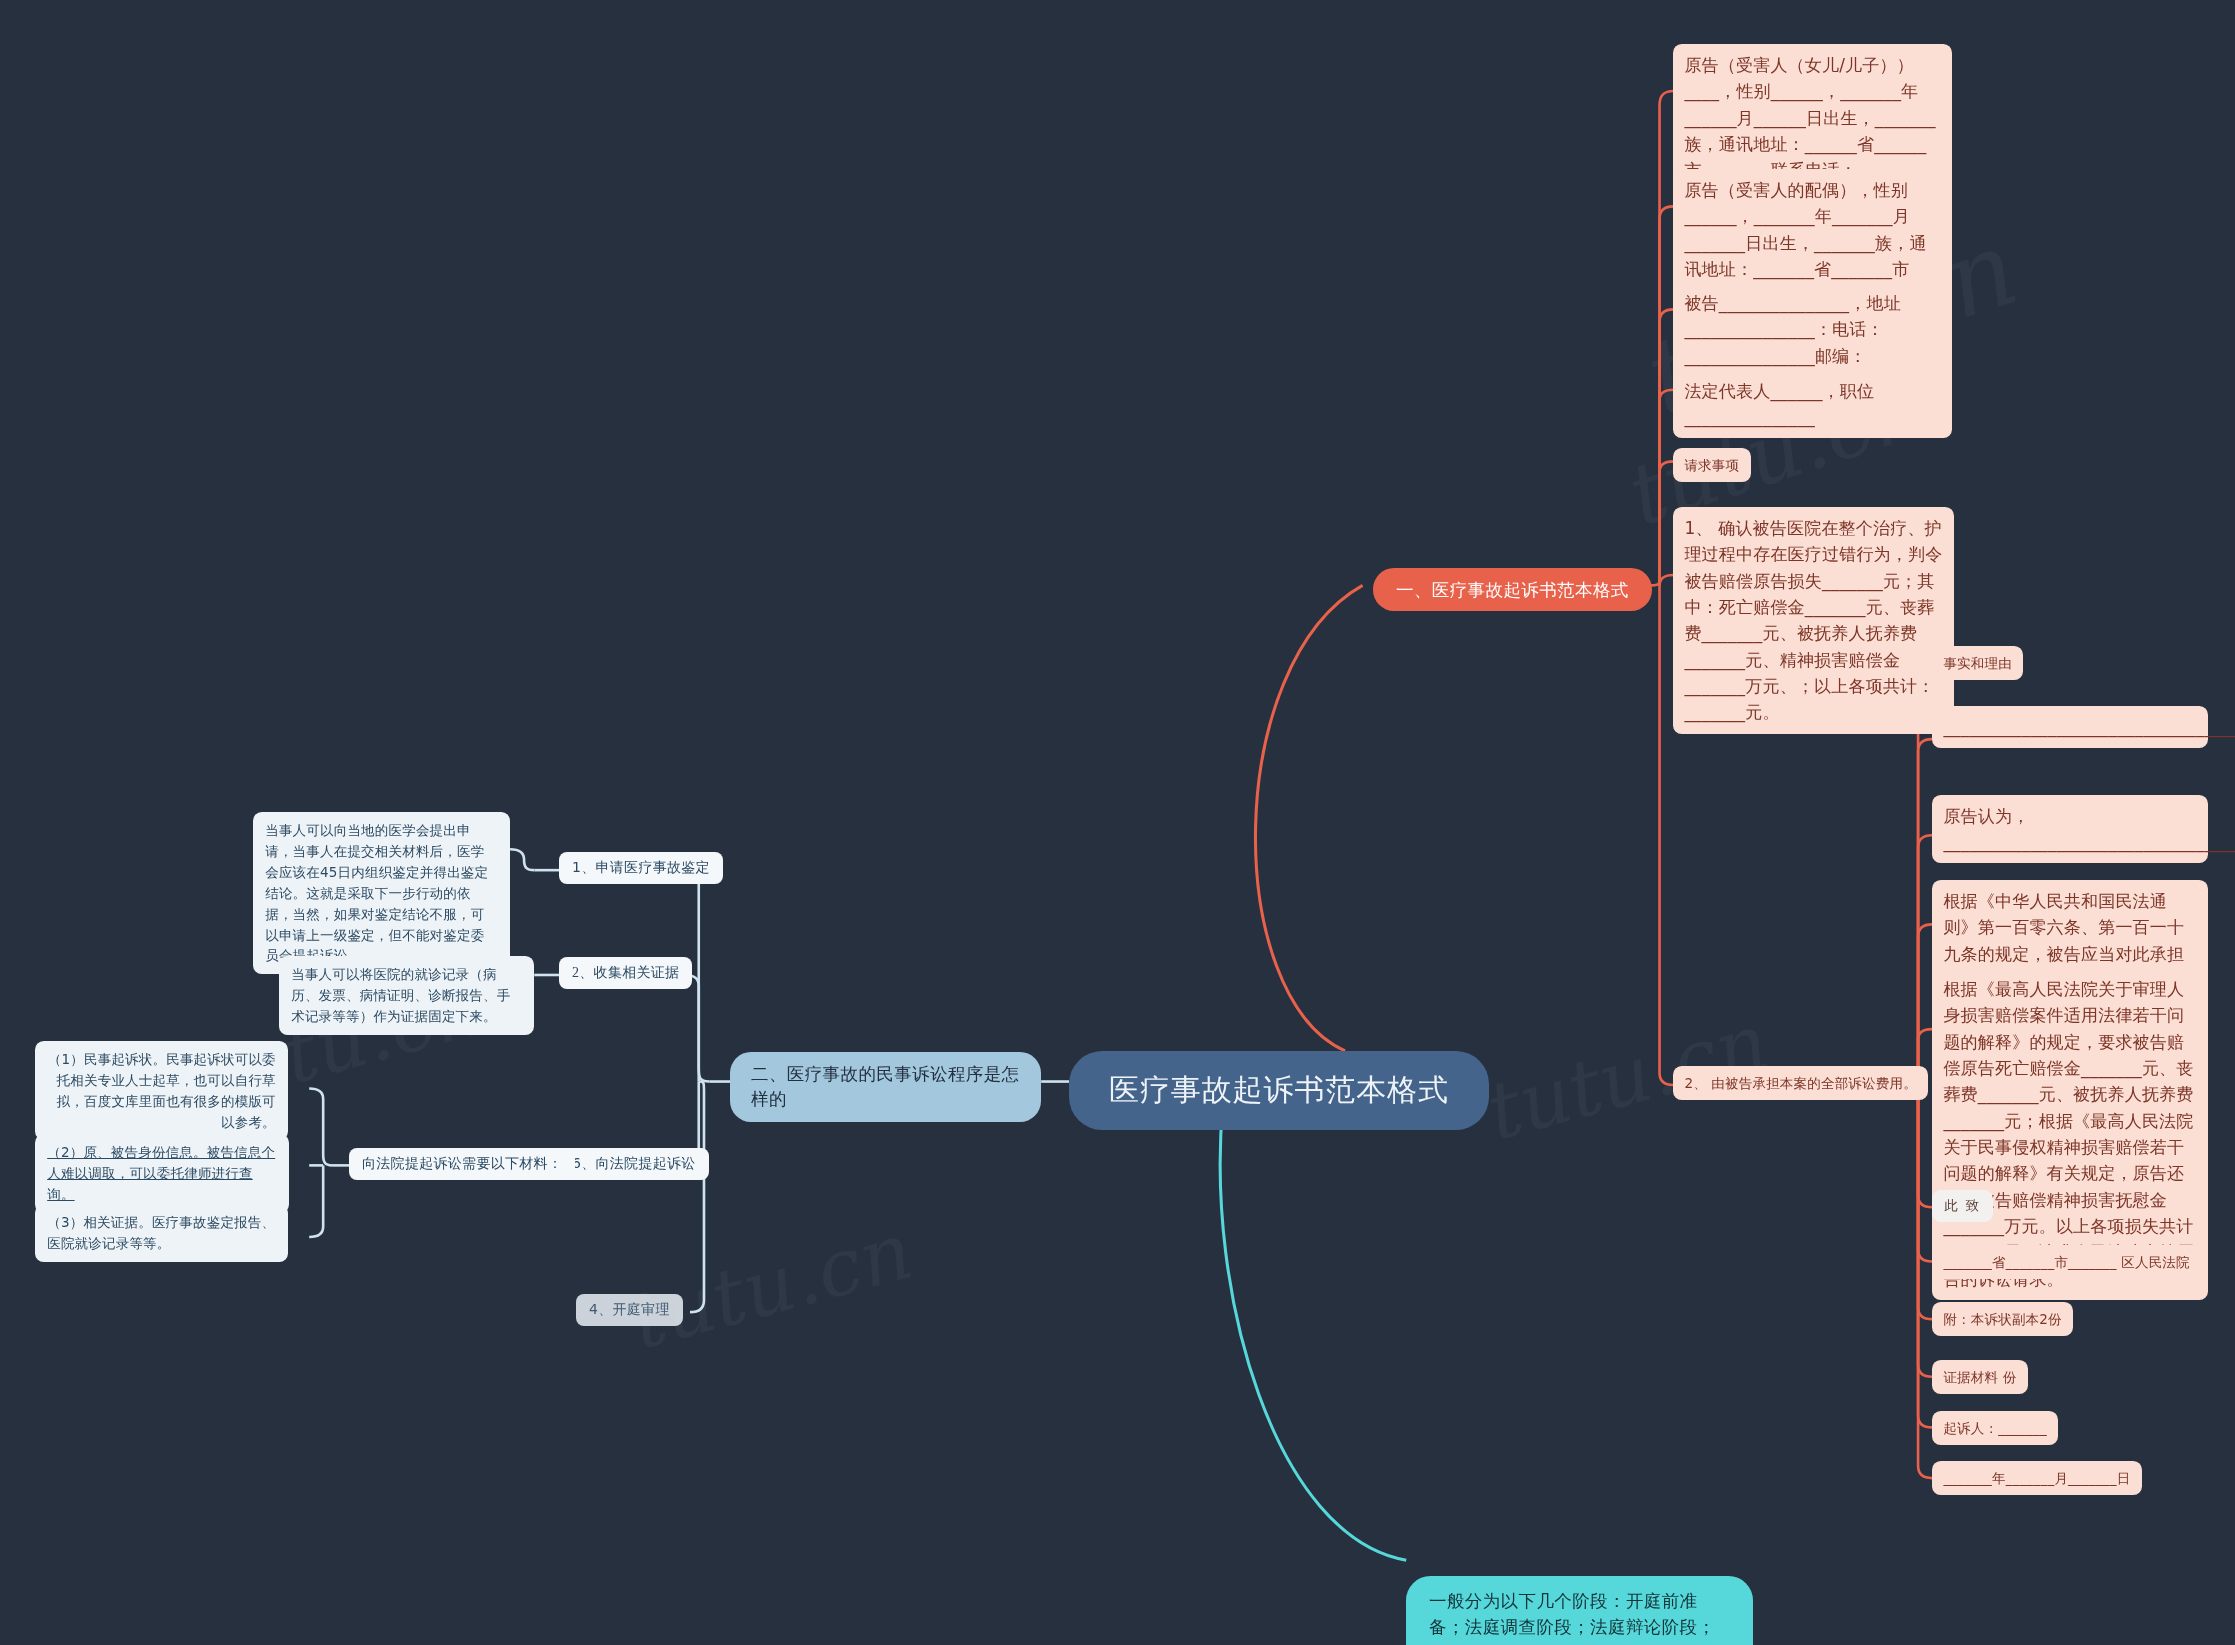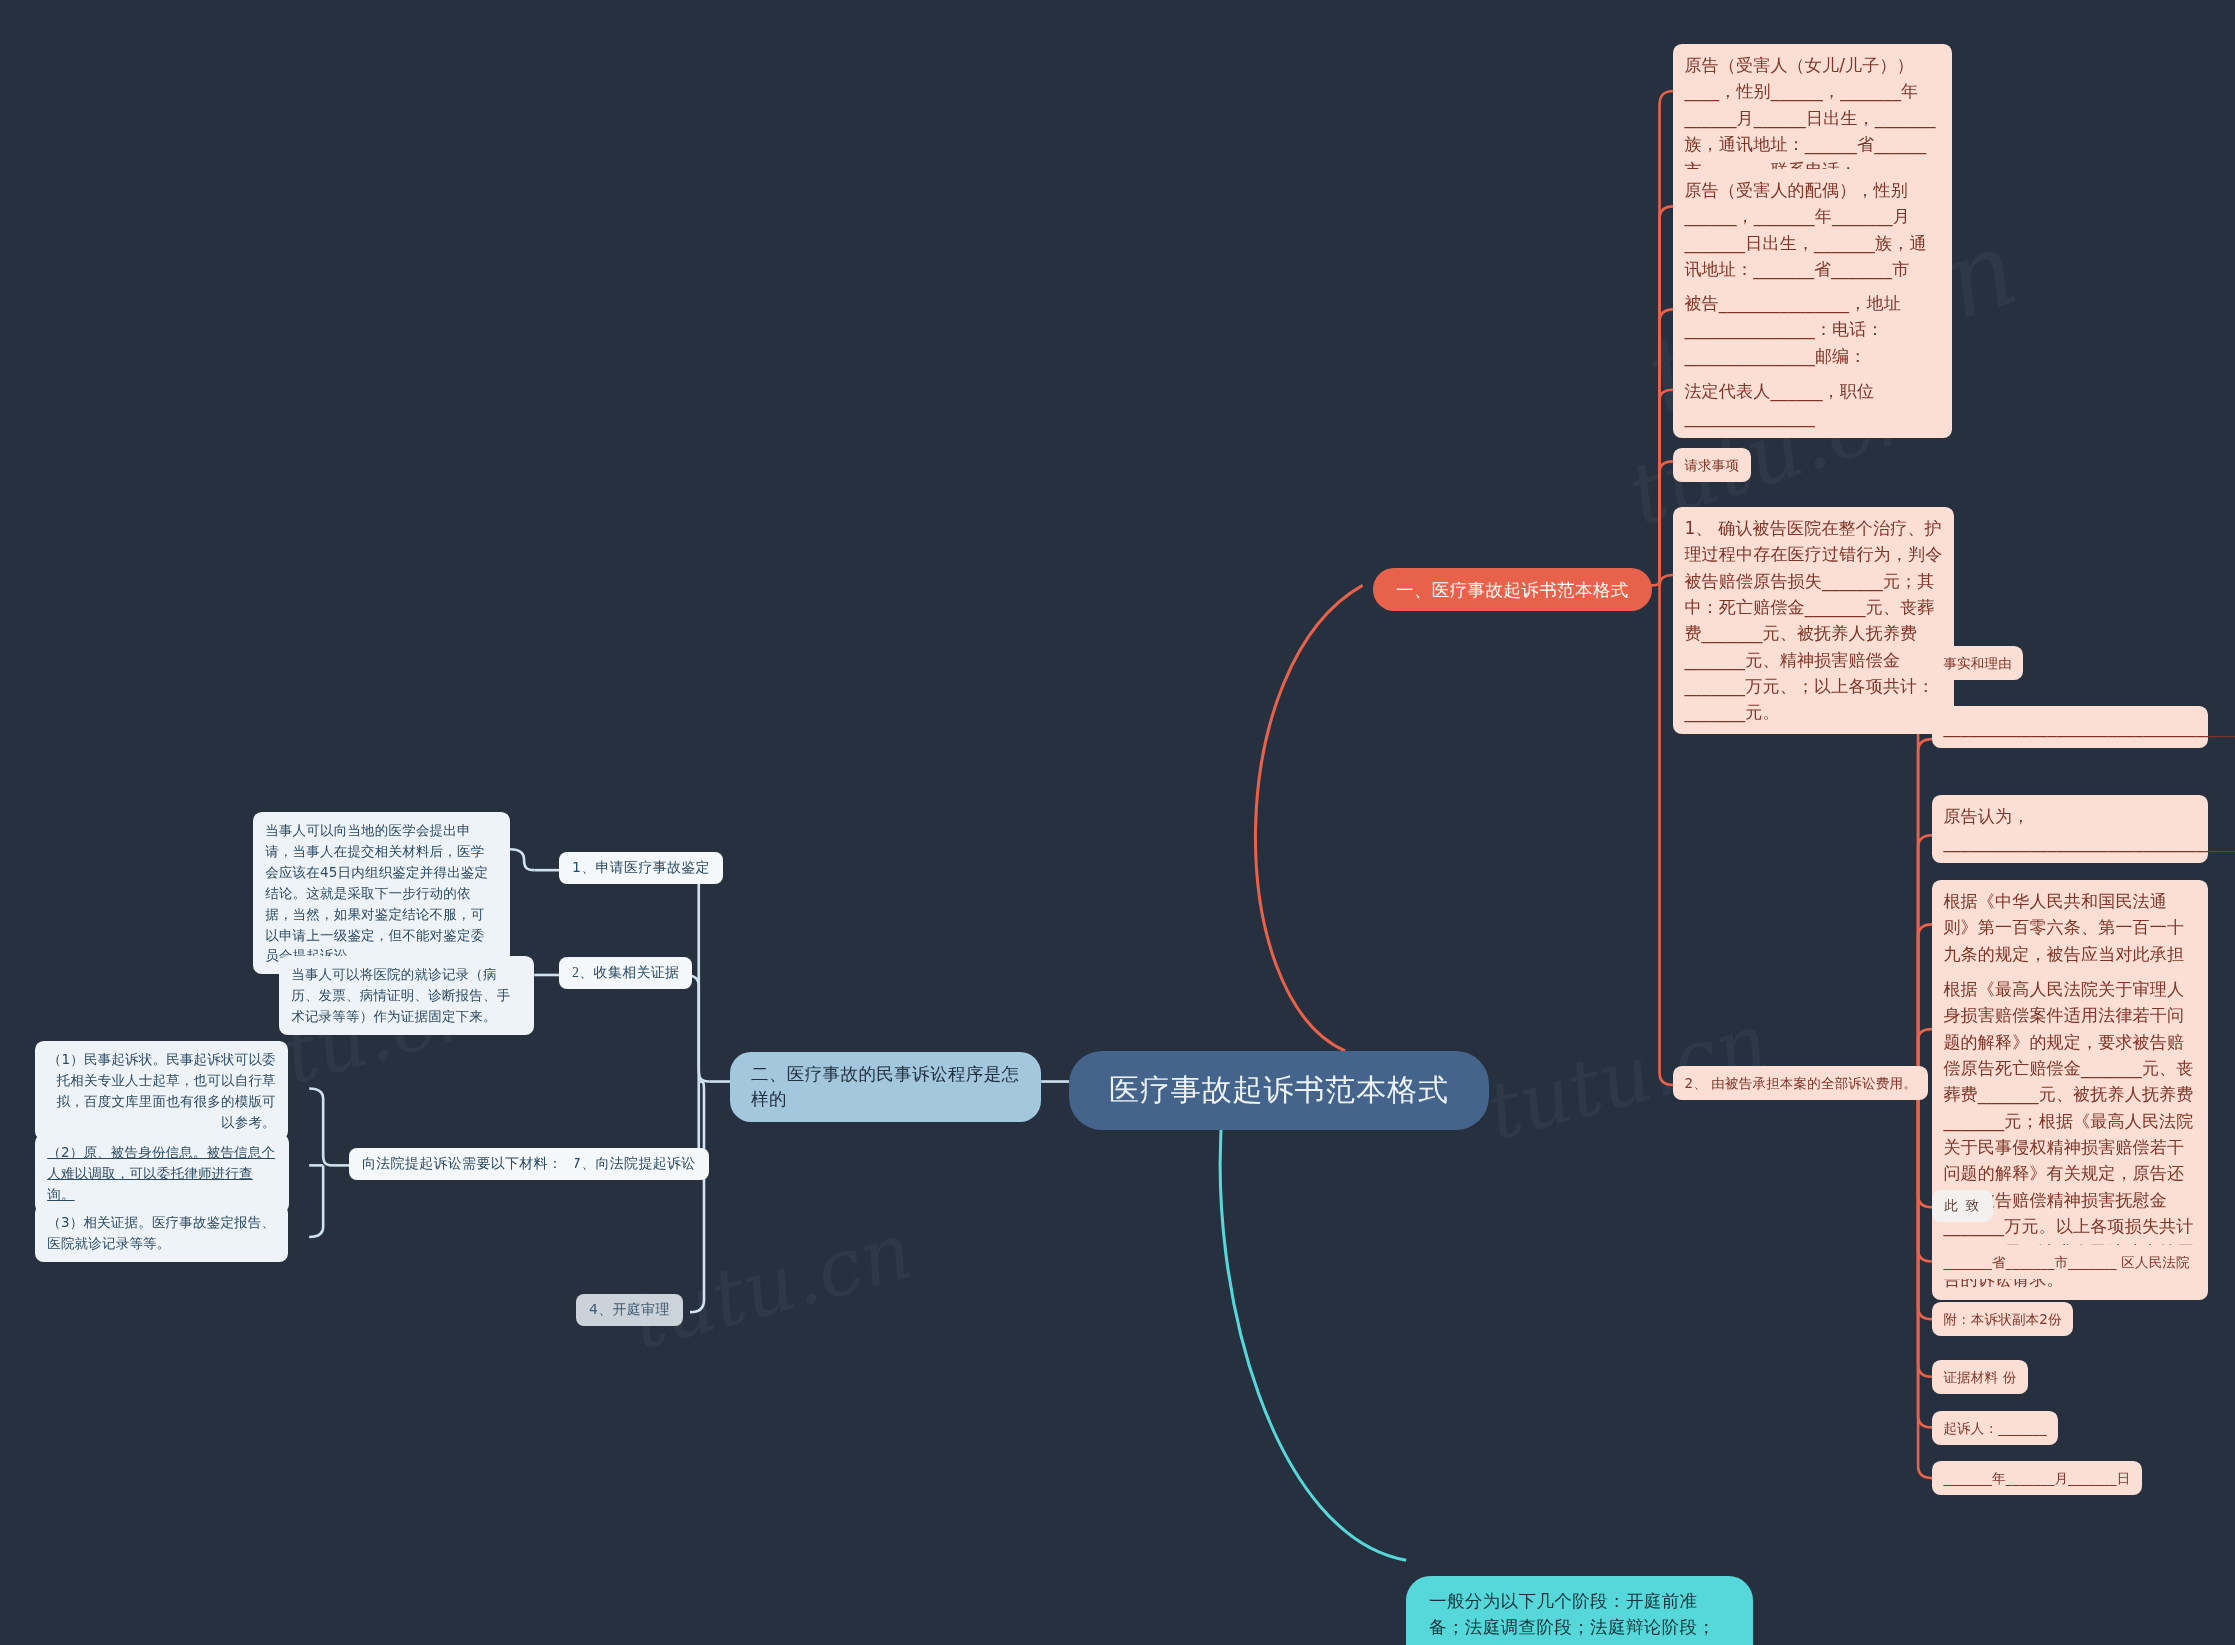--- a/index.html
+++ b/index.html
@@ -236,21 +236,21 @@
   <div class="node pink-sm" style="left:1932px;top:1360px;">证据材料 份</div>
 
   <div class="node pink-sm" style="left:1932px;top:1411px;">起诉人：_______</div>
 
   <div class="node pink-sm" style="left:1932px;top:1461px;">_______年_______月_______日</div>
 
   <div class="node lite-sm" style="left:559px;top:852px;">1、申请医疗事故鉴定</div>
 
   <div class="node lite-sm" style="left:559px;top:957px;font-family:Liberation Serif, serif;">2、收集相关证据</div>
 
-  <div class="node lite-sm" style="left:559px;top:1148px;">7、向法院提起诉讼</div>
+  <div class="node lite-sm" style="left:559px;top:1148px;">6、向法院提起诉讼</div>
 
   <div class="node lite-ghost" style="left:576px;top:1294px;">4、开庭审理</div>
 
   <div class="node lite" style="left:253px;top:812px;width:257px;">当事人可以向当地的医学会提出申请，当事人在提交相关材料后，医学会应该在45日内组织鉴定并得出鉴定结论。这就是采取下一步行动的依据，当然，如果对鉴定结论不服，可以申请上一级鉴定，但不能对鉴定委员会提起诉讼。</div>
 
   <div class="node lite" style="left:279px;top:956px;width:255px;">当事人可以将医院的就诊记录（病历、发票、病情证明、诊断报告、手术记录等等）作为证据固定下来。</div>
 
   <div class="node lite-sm" style="left:349px;top:1148px;">向法院提起诉讼需要以下材料：</div>
 
   <div class="node lite" style="left:35px;top:1041px;width:253px;text-align:right;">（1）民事起诉状。民事起诉状可以委托相关专业人士起草，也可以自行草拟，百度文库里面也有很多的模版可以参考。</div>

